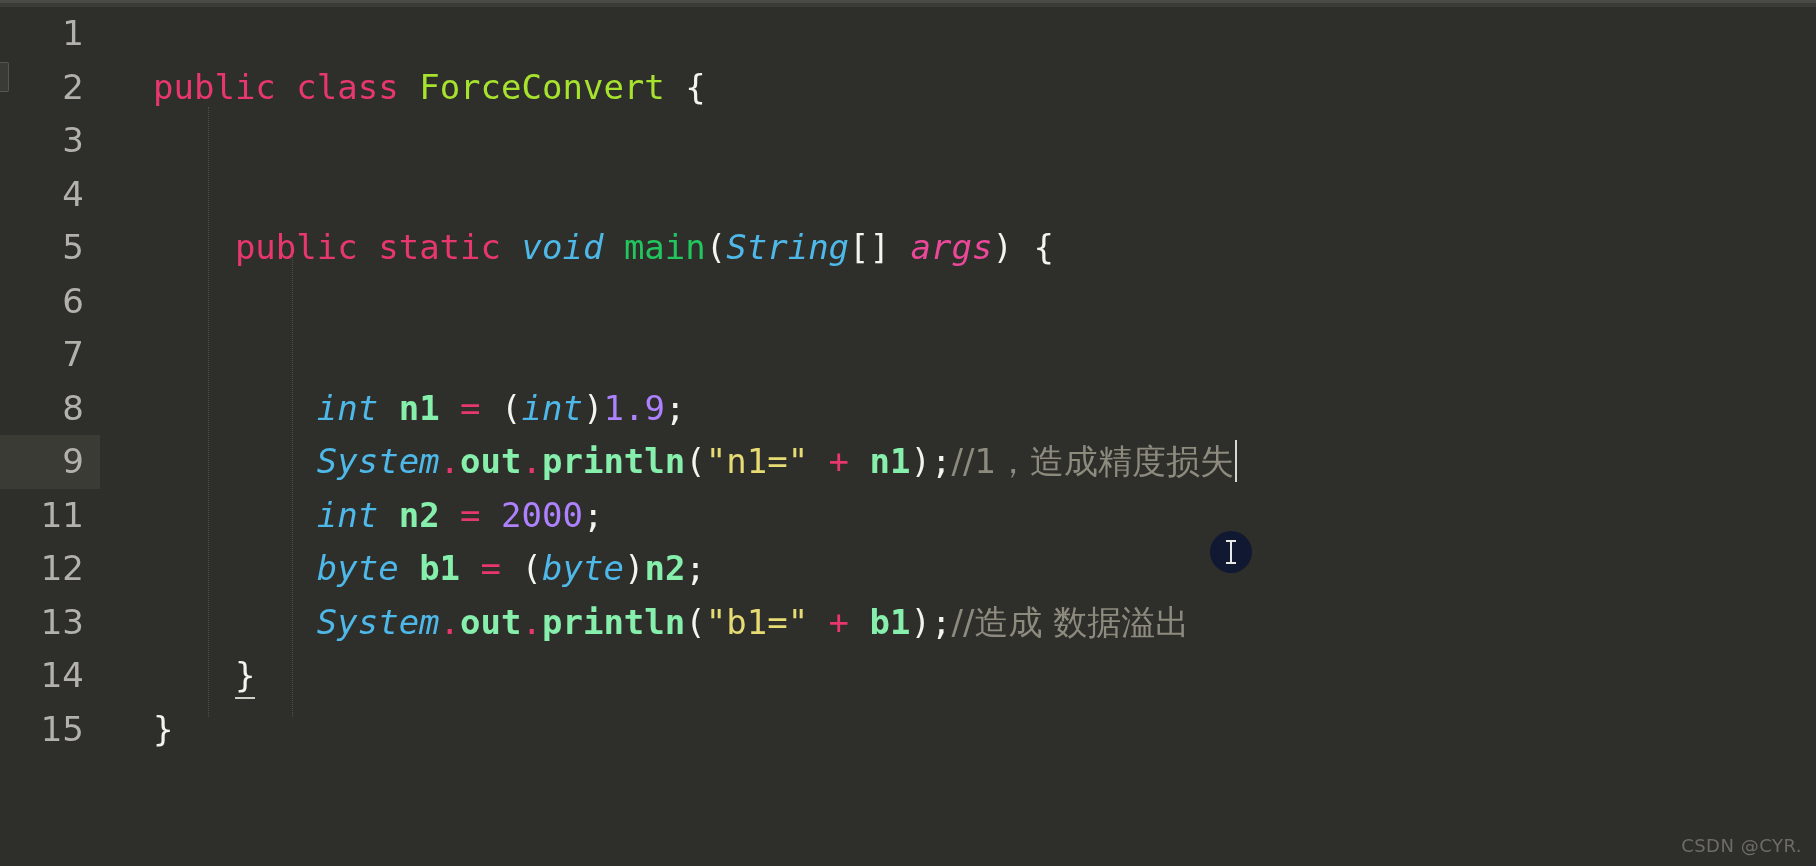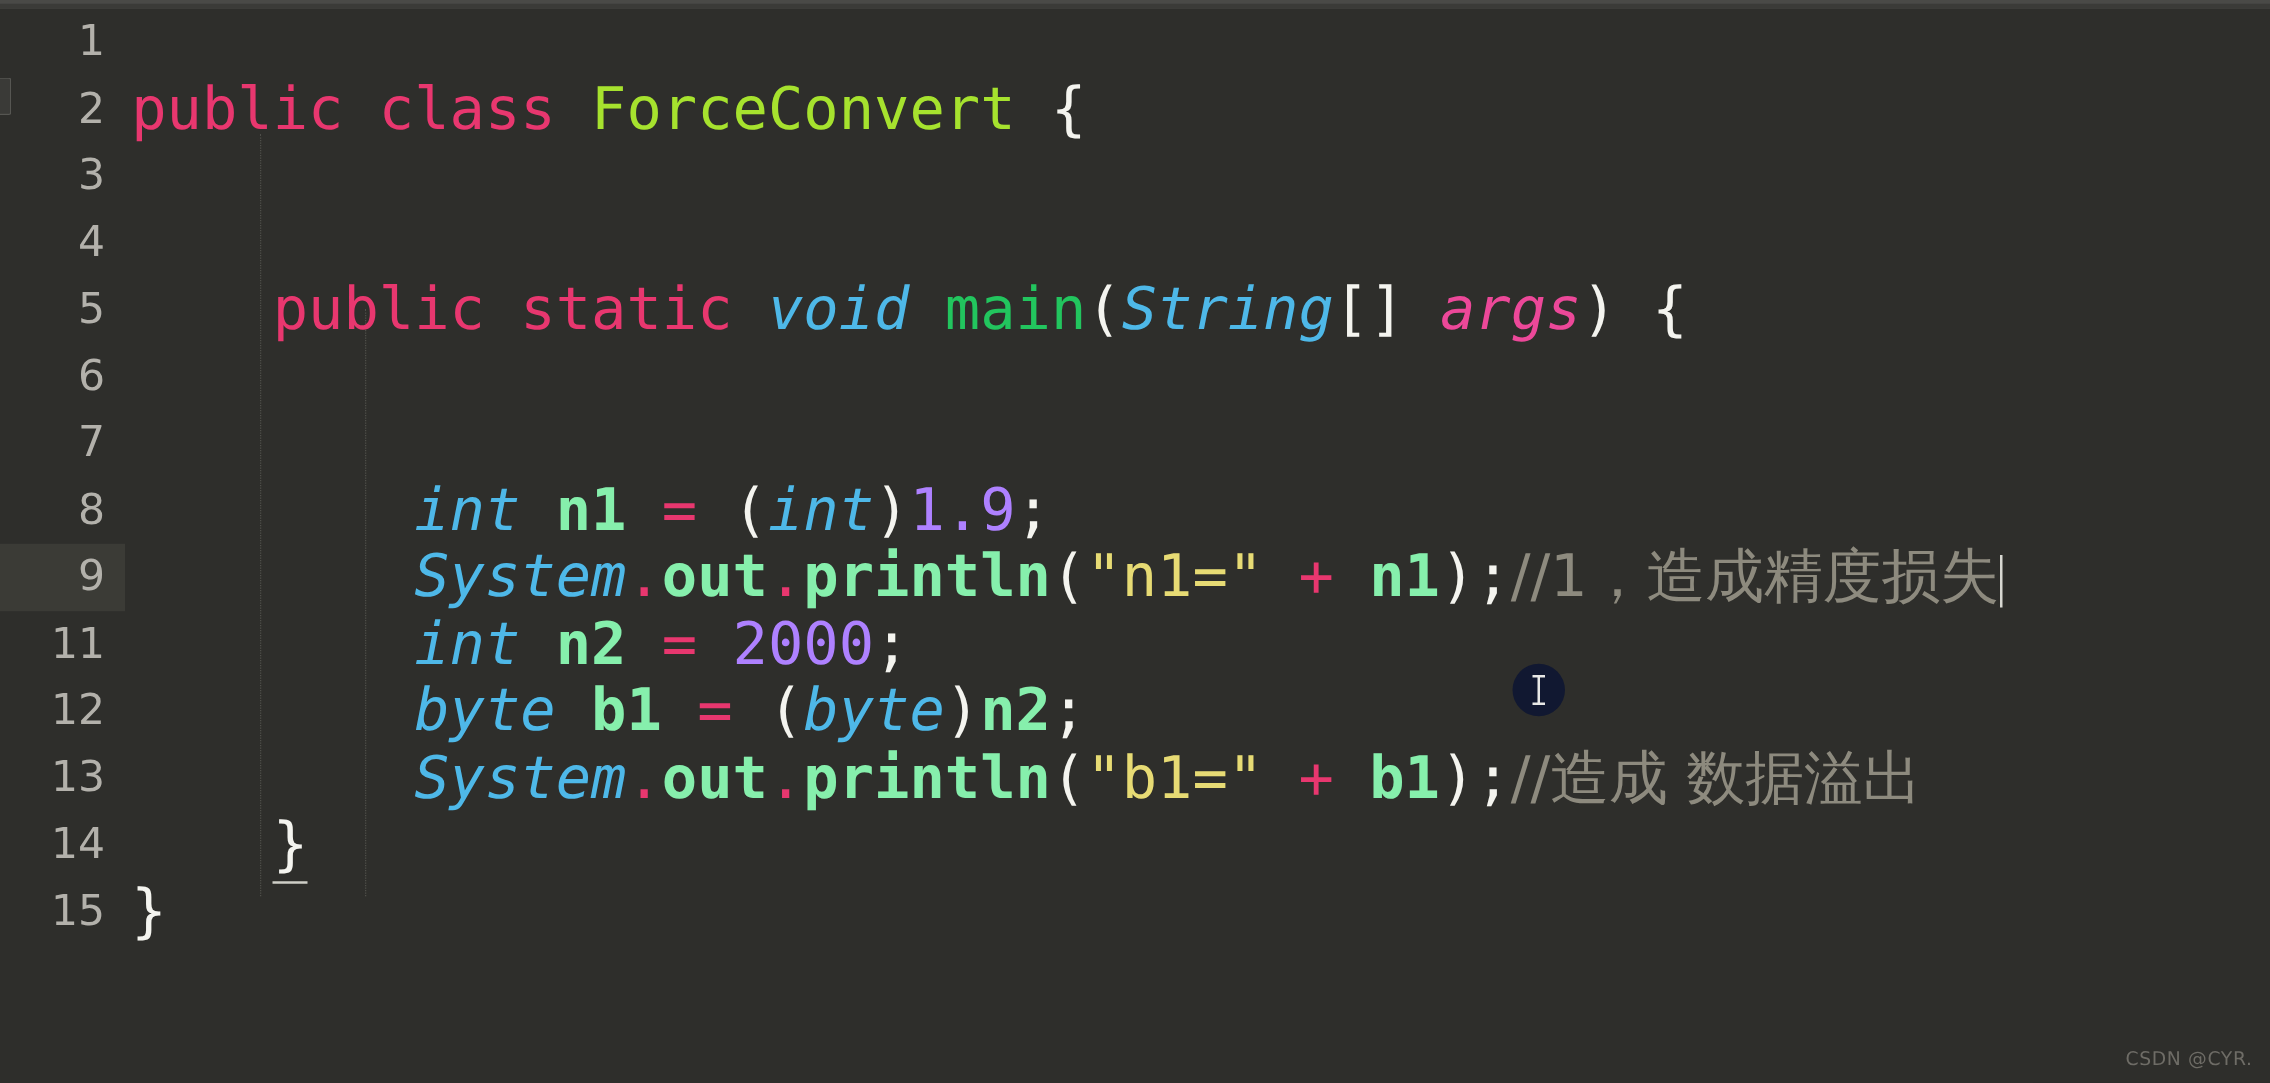--- a/index.html
+++ b/index.html
@@ -87,23 +87,24 @@
     font-family: "DejaVu Sans", "Liberation Sans", sans-serif;
     letter-spacing: 0px;
     user-select: none;
   }
 
   .line-body {
     position: relative;
     flex: 1;
     height: 53.5px;
     line-height: 53.5px;
-    font-size: 47px;
+    font-size: 34px;
     white-space: pre;
     padding-left: 5px;
+    margin-left: 48px;
   }
 
   
   .indent-guides {
     position: absolute;
     left: 0; top: 0;
     width: 100%;
     height: 100%;
     pointer-events: none;
   }
@@ -158,21 +159,21 @@
     justify-content: center;
     pointer-events: none;
   }
   .mouse-cursor svg { display: block; }
 
   .watermark {
     position: absolute;
     right: 14px;
     bottom: 10px;
     color: #6e6c66;
-    font-size: 15px;
+    font-size: 18px;
     font-family: "DejaVu Sans", "Liberation Sans", sans-serif;
     letter-spacing: 0.5px;
     user-select: none;
   }
 
   .cjk { font-family: "DejaVu Sans", "Liberation Sans", sans-serif; }
 </style>
 </head>
 <body>
 

